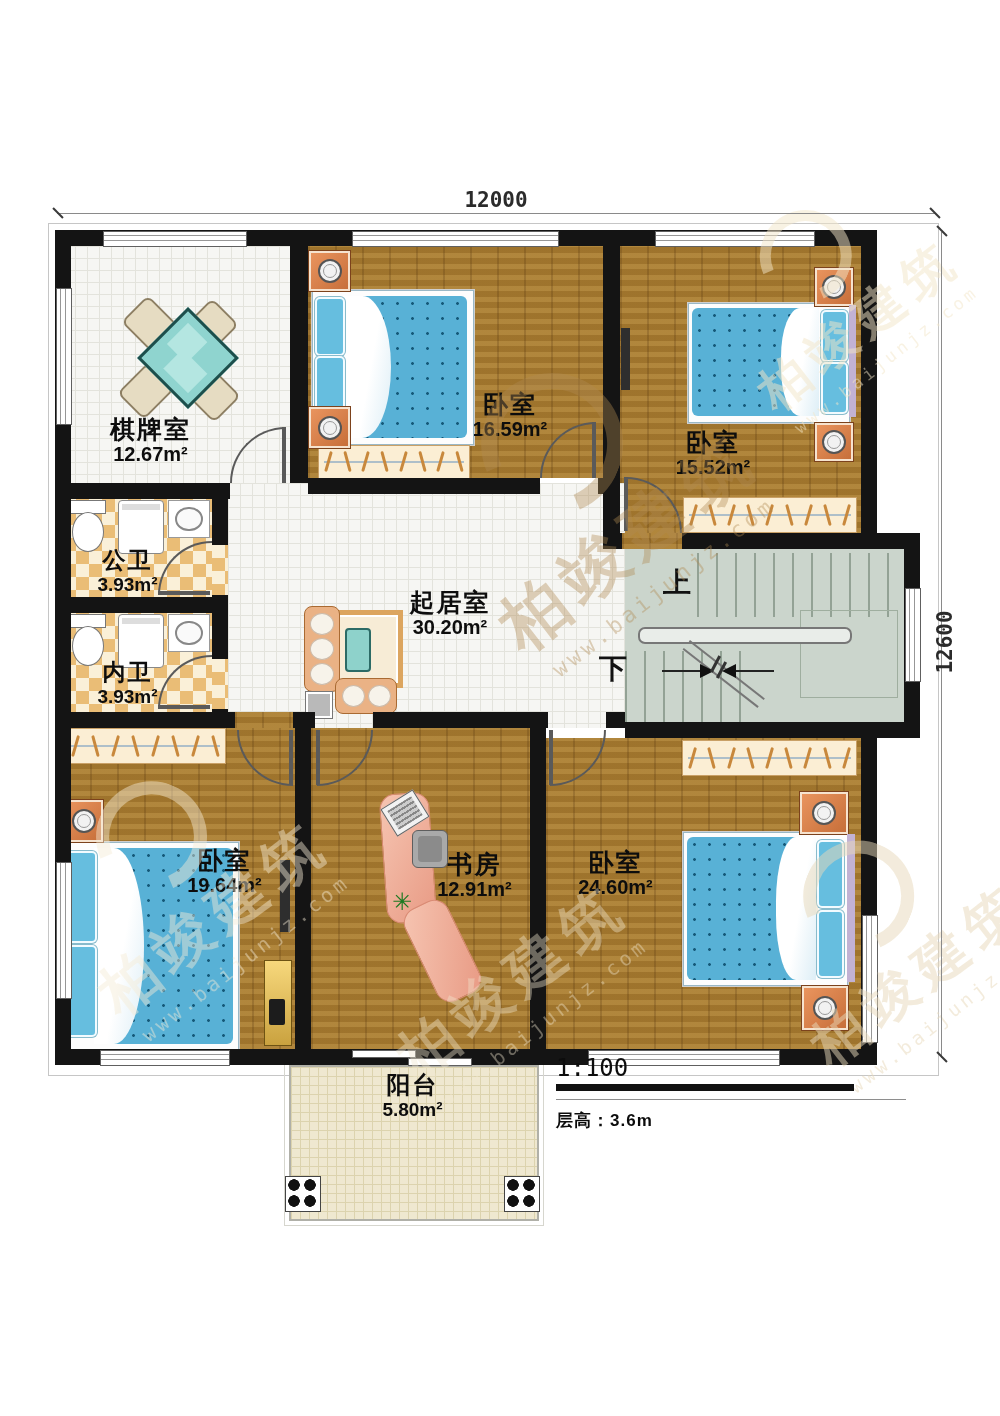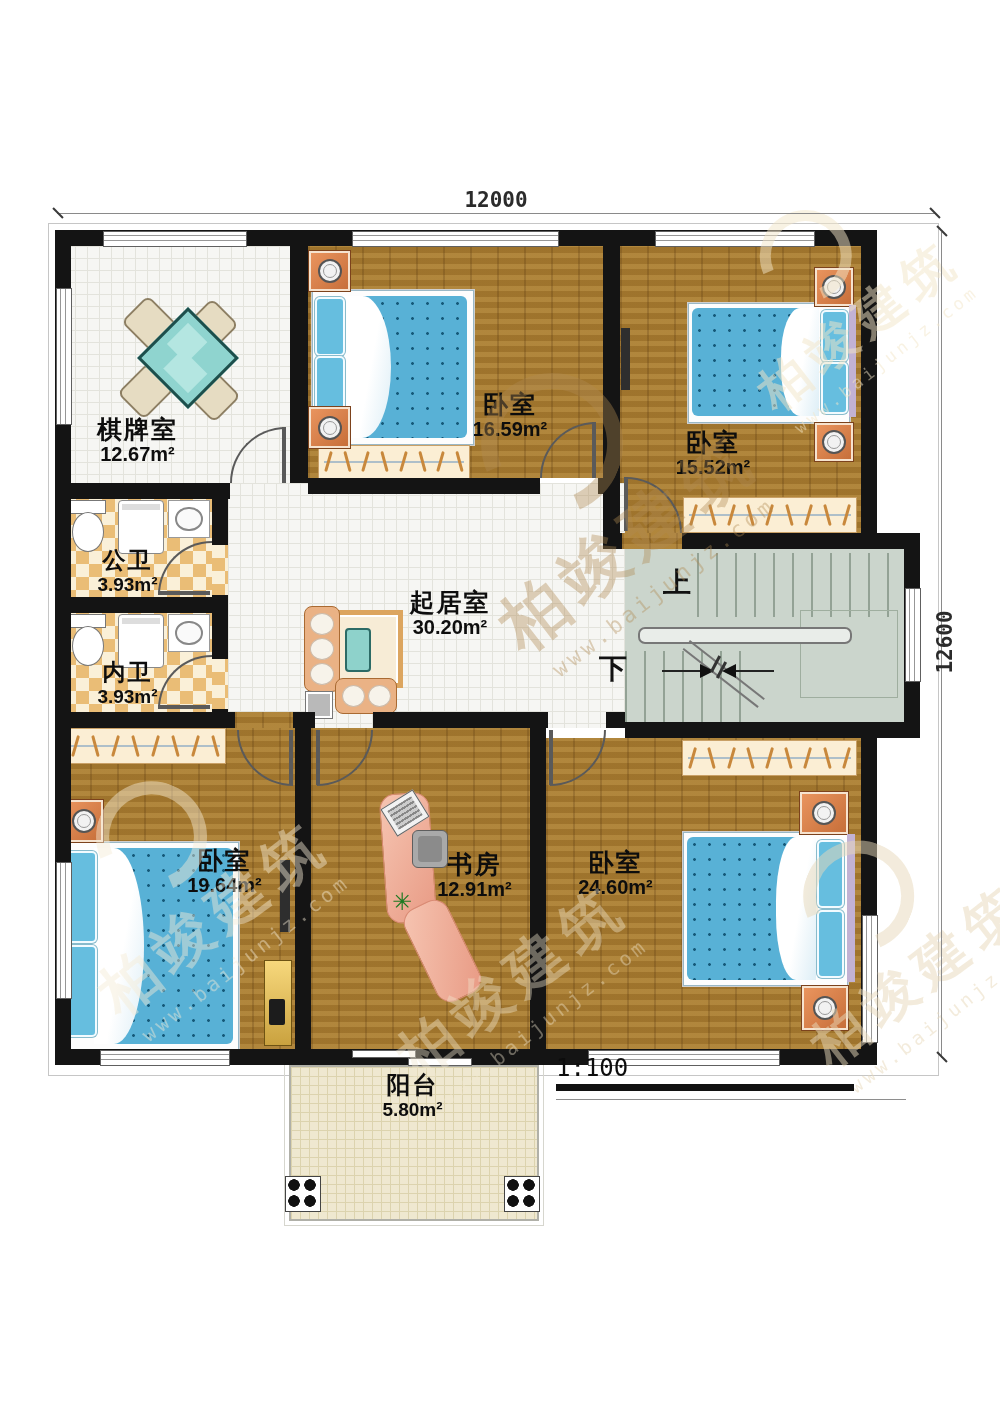--- a/index.html
+++ b/index.html
@@ -313,21 +313,21 @@
 
 <div class="deskp" style="left:383px;top:793px;width:48px;height:128px;transform:rotate(-4deg)"></div>
 <div class="deskp" style="left:396px;top:905px;width:46px;height:100px;transform:rotate(-26deg);transform-origin:top center"></div>
 <div class="monitor" style="left:386px;top:797px;width:36px;height:30px"></div>
 <div class="ochair" style="left:412px;top:830px;width:34px;height:36px"></div>
 <div class="plant" style="left:392px;top:888px">✳</div>
 
 <div class="coldots" style="left:285px;top:1176px;width:34px;height:34px"></div>
 <div class="coldots" style="left:504px;top:1176px;width:34px;height:34px"></div>
 
-<div class="rlabel" style="left:75px;top:415px;width:125px">
+<div class="rlabel" style="left:88px;top:415px;width:125px">
   <div class="nm">棋牌室</div>
   <div class="ar">12.67m²</div>
 </div>
 <div class="rlabel" style="left:440px;top:390px;width:140px">
   <div class="nm">卧室</div>
   <div class="ar">16.59m²</div>
 </div>
 <div class="rlabel" style="left:653px;top:428px;width:120px">
   <div class="nm">卧室</div>
   <div class="ar">15.52m²</div>
@@ -394,13 +394,14 @@
 <div class="dimtxt" style="left:900px;top:630px;width:90px;text-align:center;transform:rotate(-90deg)">12600</div>
 <div class="tick" style="left:935px;top:230px"></div>
 <div class="tick" style="left:935px;top:1056px"></div>
 
 <div class="tb">
   <div class="tb-row">
     <span class="tb-scale">1:100</span>
   </div>
   <div class="tb-bar"></div>
   <div class="tb-hr"></div>
+  <div class="tb-l2">层高：3.6m</div>
 </div>
 
 </body></html>

